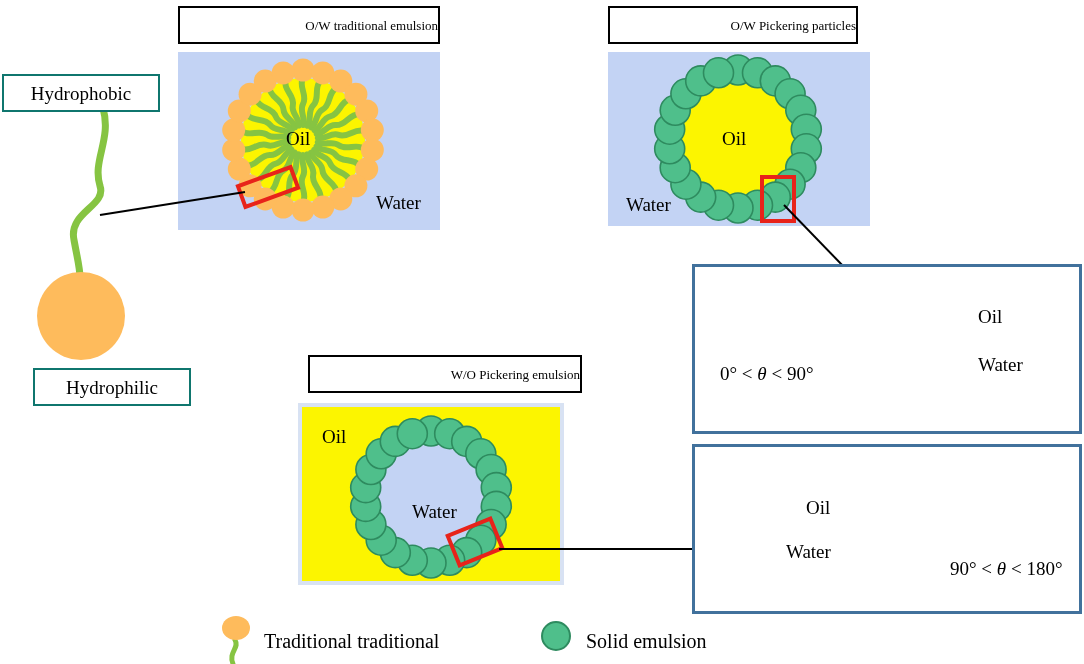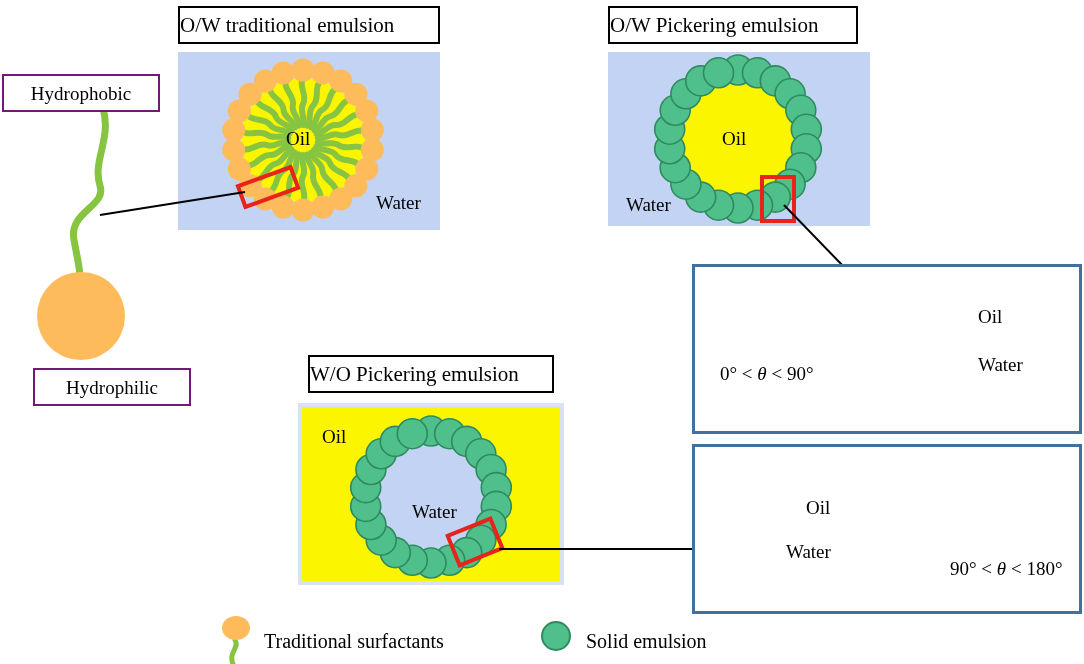--- a/index.html
+++ b/index.html
@@ -22,28 +22,28 @@
     height: 664px;
   }
   .abs { position: absolute; }
 
   
   .caption-box {
     border: 2px solid #000000;
     background: #ffffff;
     display: flex;
     align-items: center;
-    justify-content: flex-start;
-    font-size: 21px;
+    justify-content: flex-end;
+    font-size: 13px;
     line-height: 1;
     white-space: nowrap;
     box-sizing: border-box;
   }
   .label-box {
-    border: 2px solid #701a75;
+    border: 2px solid #0f766e;
     background: #ffffff;
     display: flex;
     align-items: center;
     justify-content: center;
     font-size: 19px;
     line-height: 1;
     white-space: nowrap;
     box-sizing: border-box;
   }
 
@@ -296,24 +296,24 @@
     <g>
       <circle cx="556" cy="636" r="14" fill="#4fbf8b" stroke="#2e8b5f" stroke-width="2"></circle>
     </g>
   </svg>
 
   <div class="caption-box abs" style="left:178px; top:6px; width:262px; height:38px;">
     <span>O/W traditional emulsion</span>
   </div>
 
   <div class="caption-box abs" style="left:608px; top:6px; width:250px; height:38px;">
-    <span>O/W Pickering emulsion</span>
-  </div>
-
-  <div class="caption-box abs" style="left:308px; top:355px; width:246px; height:38px;">
+    <span>O/W Pickering particles</span>
+  </div>
+
+  <div class="caption-box abs" style="left:308px; top:355px; width:274px; height:38px;">
     <span>W/O Pickering emulsion</span>
   </div>
 
   <div class="label-box abs" style="left:2px; top:74px; width:158px; height:38px;">
     <span>Hydrophobic</span>
   </div>
 
   <div class="label-box abs" style="left:2px; top:368px; width:158px; height:38px;margin-left:31px;">
     <span>Hydrophilic</span>
   </div>
@@ -357,19 +357,19 @@
     <span>90° &lt; </span><span class="theta">θ</span><span> &lt; 180°</span>
   </div>
   <div class="angle-text abs" style="left:806px; top:498px;">
     <span>Oil</span>
   </div>
   <div class="angle-text abs" style="left:786px; top:542px;">
     <span>Water</span>
   </div>
 
   <div class="legend-text abs" style="left:264px; top:631px;">
-    <span>Traditional surfactants</span>
+    <span>Traditional traditional</span>
   </div>
   <div class="legend-text abs" style="left:586px; top:631px;">
     <span>Solid emulsion</span>
   </div>
 
 </div>
 
 </body></html>

